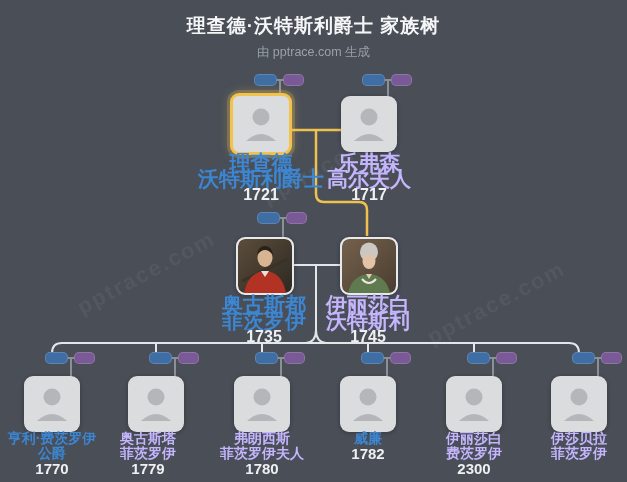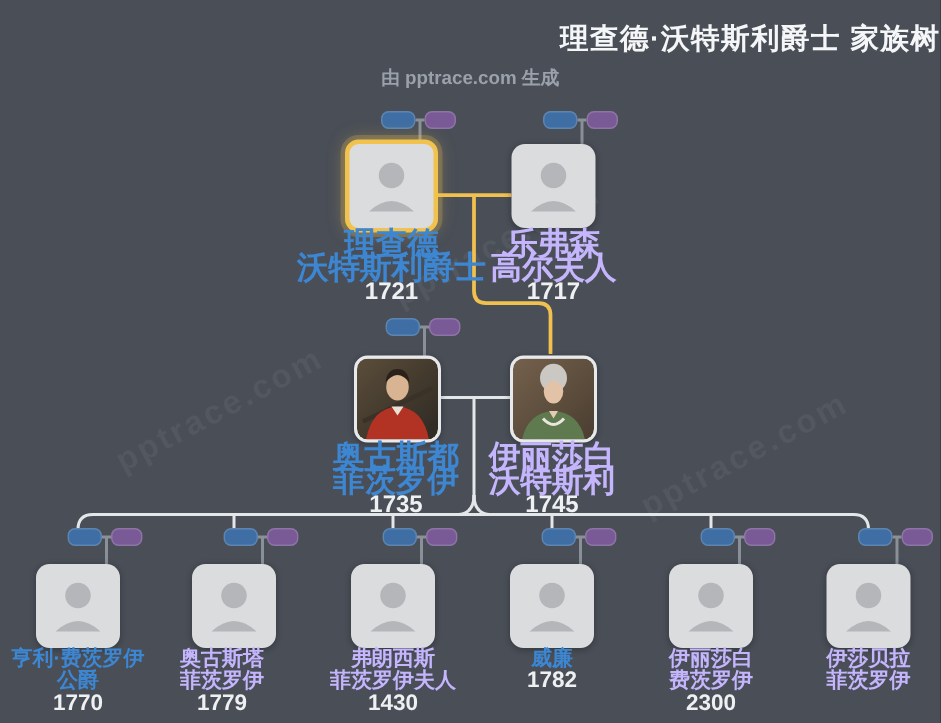--- a/index.html
+++ b/index.html
@@ -8,26 +8,26 @@
     background:#494e57;
     font-family:"Liberation Sans","DejaVu Sans",sans-serif;
   }
   svg.connectors{position:absolute;left:0;top:0;z-index:1;}
   .watermark{
     position:absolute;z-index:0;color:rgba(255,255,255,0.055);
     font-size:22px;font-weight:bold;transform:rotate(-28deg);
     letter-spacing:2px;white-space:nowrap;pointer-events:none;
   }
   .title{
-    position:absolute;top:13px;left:0;width:627px;text-align:right;z-index:3;
+    position:absolute;top:13px;left:0;width:627px;text-align:center;z-index:3;
     color:#f5f6f8;font-size:19px;font-weight:bold;letter-spacing:1px;
   }
   .subtitle{
     position:absolute;top:44px;left:0;width:627px;text-align:center;z-index:3;
-    color:#9aa1aa;font-size:12.5px;font-weight:bold;
+    color:#9aa1aa;font-size:12.5px;
   }
   .card{
     position:absolute;width:56px;height:56px;border-radius:9px;z-index:2;
     background:#dbdcde;box-shadow:0 1px 4px rgba(0,0,0,0.28);
   }
   .card.portrait{border:2px solid #e8e9eb;width:54px;height:54px;overflow:hidden;}
   .card.highlight{
     border:3px solid #f2c24f;margin-left:-3px;margin-top:-3px;
     box-shadow:0 0 0 3px rgba(242,194,79,0.22),0 0 12px rgba(242,194,79,0.35);
   }
@@ -206,21 +206,21 @@
   <div class="mini purple" style="left:284px;top:352px;"></div>
   <div class="card" style="left:234px;top:376px;">
     <svg width="56" height="56" viewBox="0 0 56 56">
       <circle cx="28" cy="21" r="8.5" fill="#b4b6ba"></circle>
         <path d="M13 45 Q28 31 43 45 Z" fill="#b4b6ba"></path>
     </svg>
   </div>
   <div class="label small female" style="left:197px;top:431px;">
     <div class="nm">弗朗西斯</div>
     <div class="nm">菲茨罗伊夫人</div>
-    <div class="yr">1430</div>
+    <div class="yr">1780</div>
   </div>
 
   <div class="mini blue" style="left:361px;top:352px;"></div>
   <div class="mini purple" style="left:390px;top:352px;"></div>
   <div class="card" style="left:340px;top:376px;">
     <svg width="56" height="56" viewBox="0 0 56 56">
       <circle cx="28" cy="21" r="8.5" fill="#b4b6ba"></circle>
         <path d="M13 45 Q28 31 43 45 Z" fill="#b4b6ba"></path>
     </svg>
   </div>

